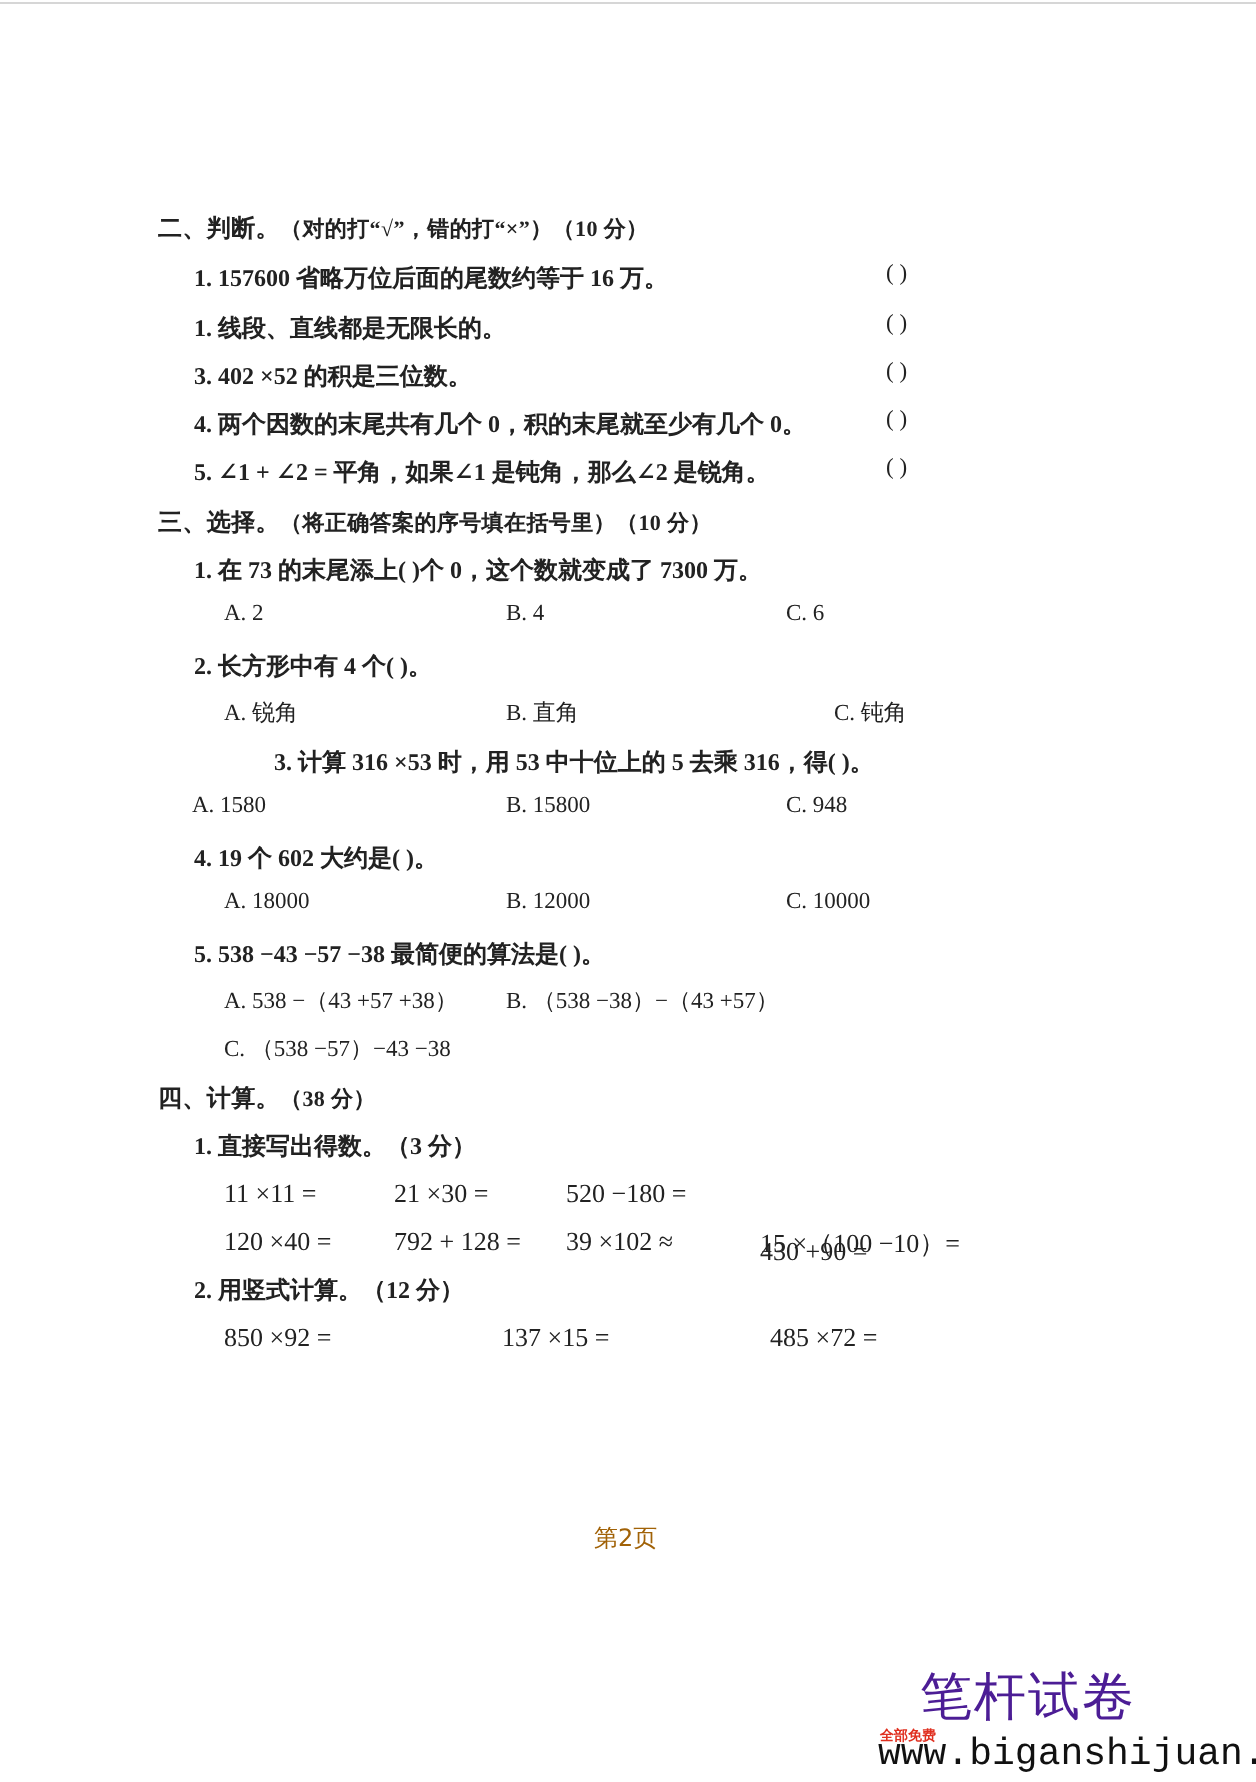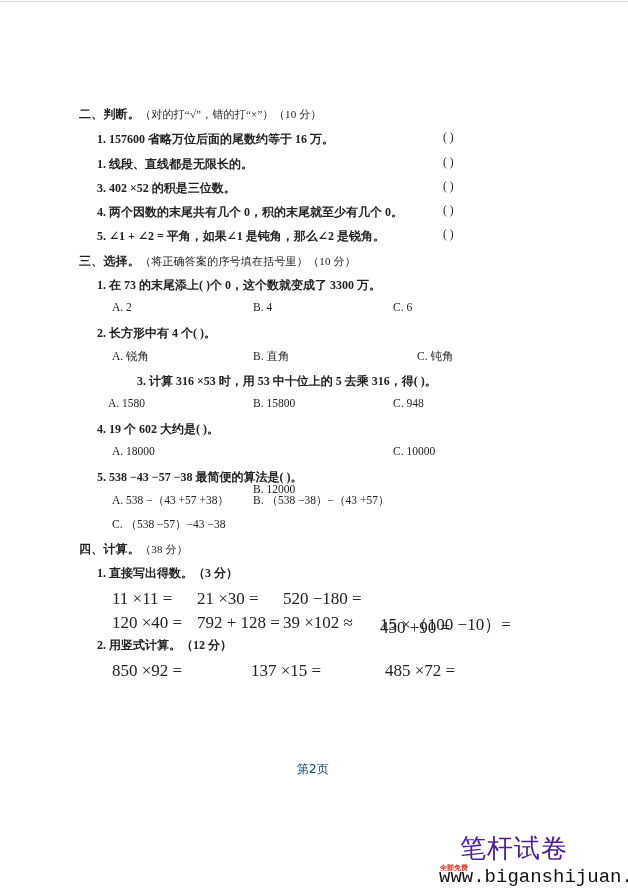--- a/index.html
+++ b/index.html
@@ -4,26 +4,26 @@
 <style>
   html, body { margin: 0; padding: 0; background: #ffffff; }
   body {
     width: 628px; height: 891px; position: relative; overflow: hidden;
     font-family: "Liberation Serif", "DejaVu Serif", serif;
     color: #222222;
   }
   .top-rule { position: absolute; left: 0; top: 1px; width: 628px; height: 1px; background: #d6d6d6; }
   .abs { position: absolute; white-space: nowrap; }
   .sec-title { font-size: 12px; font-weight: bold; letter-spacing: 0.2px; }
-  .sec-title .note { font-weight: normal; font-size: 11px; }
+  .sec-title .note { font-weight: bold; font-size: 11px; }
   .q { font-size: 12px; font-weight: bold; }
   .paren { font-size: 11.5px; }
   .opt { font-size: 11.5px; }
-  .calc { font-size: 17px; text-align: right; }
-  .page-num { font-size: 12px; color: #0c4a6e; font-family: "DejaVu Sans", sans-serif; }
+  .calc { font-size: 13px; text-align: right; }
+  .page-num { font-size: 12px; color: #a16207; font-family: "DejaVu Sans", sans-serif; }
   .wm-title { font-size: 26px; color: #4c1d95; font-family: "DejaVu Sans", sans-serif; letter-spacing: 1px; }
   .wm-url { font-size: 19px; color: #111; font-family: "Liberation Mono", "DejaVu Sans Mono", monospace; letter-spacing: 0px; }
   .wm-free { font-size: 7px; color: #e03020; font-family: "DejaVu Sans", sans-serif; font-weight: bold; }
 </style>
 </head>
 <body>
 
 <div class="top-rule"></div>
 
 <div class="abs sec-title" style="left:79px; top:106px;">
@@ -42,38 +42,38 @@
 <div class="abs q" style="left:97px; top:204px;">4. 两个因数的末尾共有几个 0，积的末尾就至少有几个 0。</div>
 <div class="abs paren" style="left:443px; top:204px;">(      )</div>
 
 <div class="abs q" style="left:97px; top:228px;">5. ∠1 + ∠2 = 平角，如果∠1 是钝角，那么∠2 是锐角。</div>
 <div class="abs paren" style="left:443px; top:228px;">(      )</div>
 
 <div class="abs sec-title" style="left:79px; top:253px;">
   <span>三、选择。</span><span class="note">（将正确答案的序号填在括号里）（10 分）</span>
 </div>
 
-<div class="abs q" style="left:97px; top:277px;">1. 在 73 的末尾添上(      )个 0，这个数就变成了 3300 万。</div>
+<div class="abs q" style="left:97px; top:277px;">1. 在 73 的末尾添上(      )个 0，这个数就变成了 7300 万。</div>
 <div class="abs opt" style="left:112px; top:301px;">A. 2</div>
 <div class="abs opt" style="left:253px; top:301px;">B. 4</div>
 <div class="abs opt" style="left:393px; top:301px;">C. 6</div>
 
 <div class="abs q" style="left:97px; top:325px;">2. 长方形中有 4 个(      )。</div>
 <div class="abs opt" style="left:112px; top:349px;">A. 锐角</div>
 <div class="abs opt" style="left:253px; top:349px;">B. 直角</div>
 <div class="abs opt" style="left:393px; top:349px;margin-left:24px;">C. 钝角</div>
 
 <div class="abs q" style="left:97px; top:373px;margin-left:40px;">3. 计算 316 ×53 时，用 53 中十位上的 5 去乘 316，得(      )。</div>
-<div class="abs opt" style="left:108px; top:397px;">A. 1580</div>
+<div class="abs opt" style="left:96px; top:397px;">A. 1580</div>
 <div class="abs opt" style="left:253px; top:397px;">B. 15800</div>
 <div class="abs opt" style="left:393px; top:397px;">C. 948</div>
 
 <div class="abs q" style="left:97px; top:421px;">4. 19 个 602 大约是(      )。</div>
 <div class="abs opt" style="left:112px; top:445px;">A. 18000</div>
-<div class="abs opt" style="left:253px; top:445px;margin-top:38px;">B. 12000</div>
+<div class="abs opt" style="left:253px; top:445px;">B. 12000</div>
 <div class="abs opt" style="left:393px; top:445px;">C. 10000</div>
 
 <div class="abs q" style="left:97px; top:469px;">5. 538 −43 −57 −38 最简便的算法是(      )。</div>
 <div class="abs opt" style="left:112px; top:493px;">A. 538 −（43 +57 +38）</div>
 <div class="abs opt" style="left:253px; top:493px;">B. （538 −38）−（43 +57）</div>
 <div class="abs opt" style="left:112px; top:517px;">C. （538 −57）−43 −38</div>
 
 <div class="abs sec-title" style="left:79px; top:541px;">
   <span>四、计算。</span><span class="note">（38 分）</span>
 </div>

